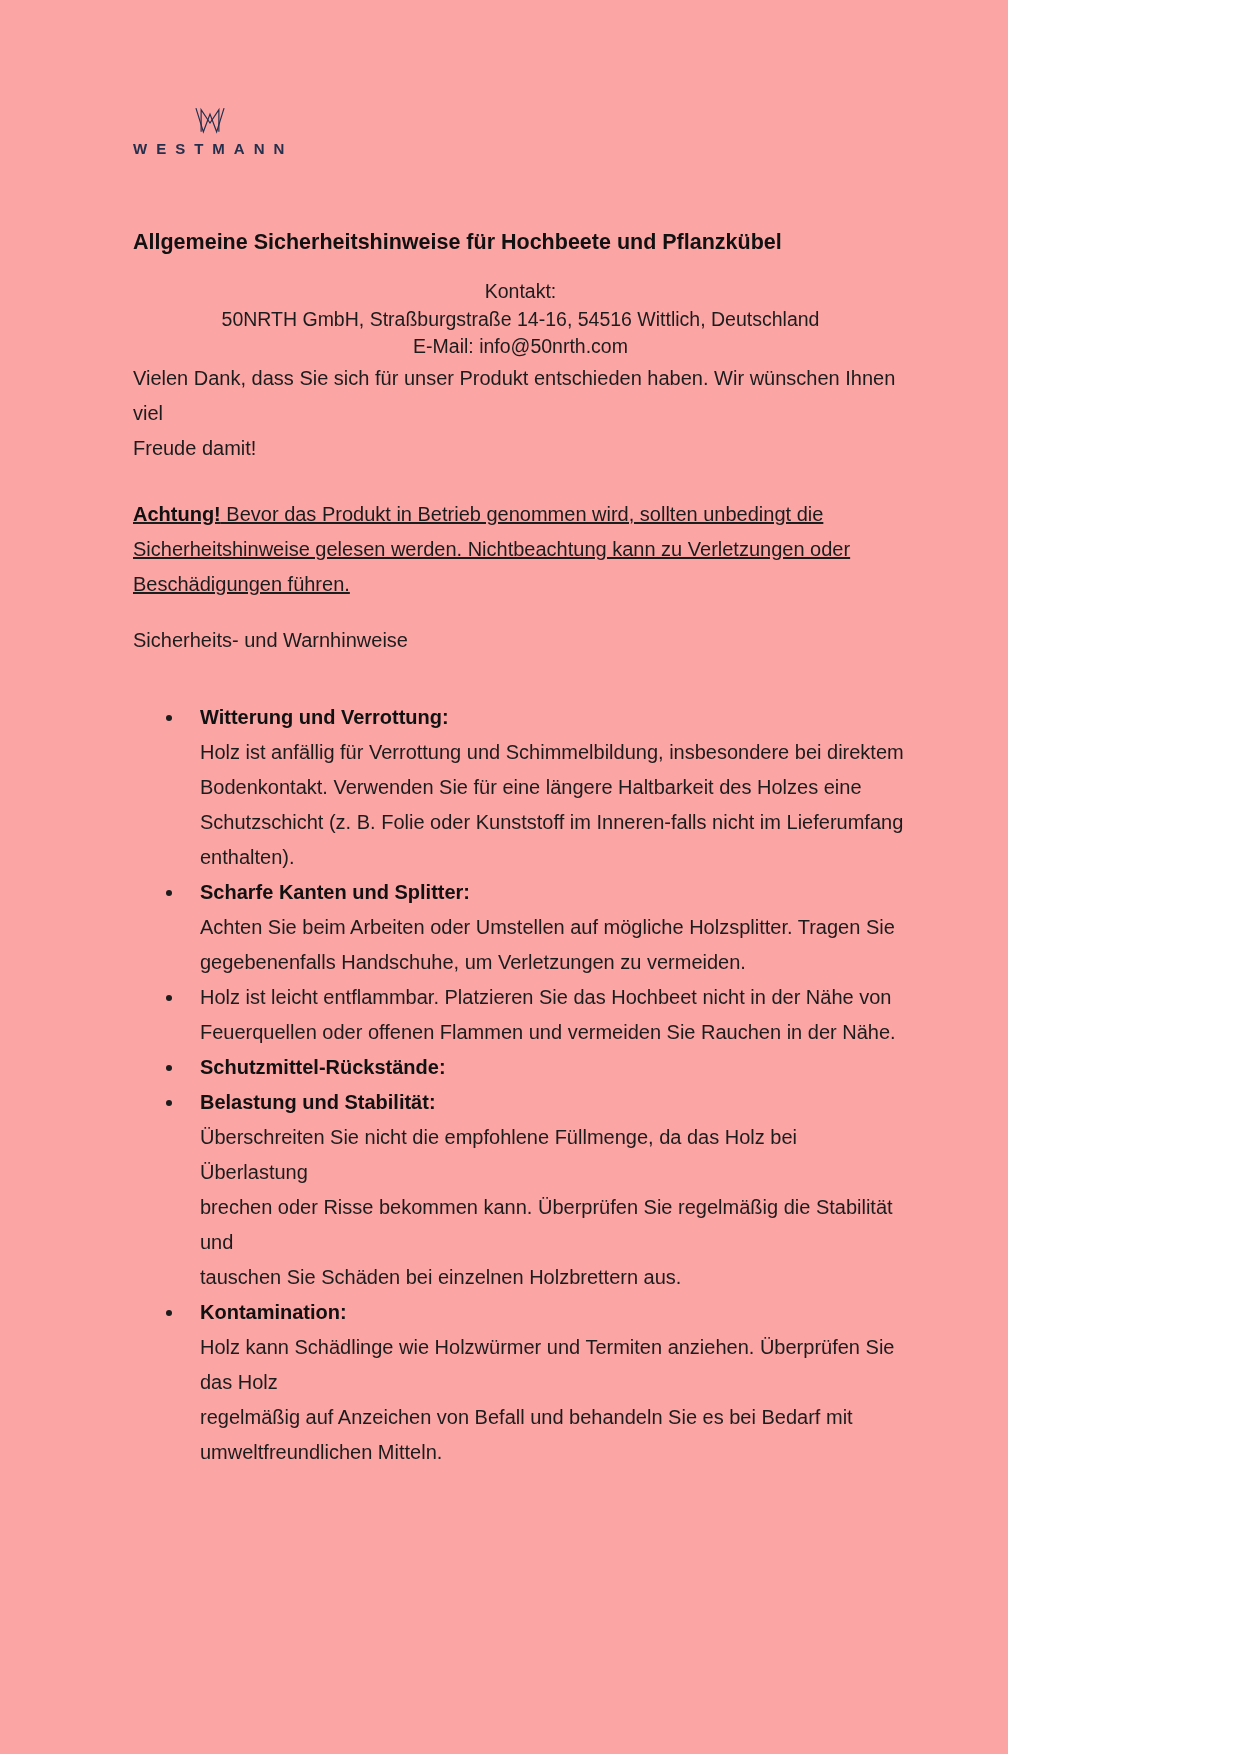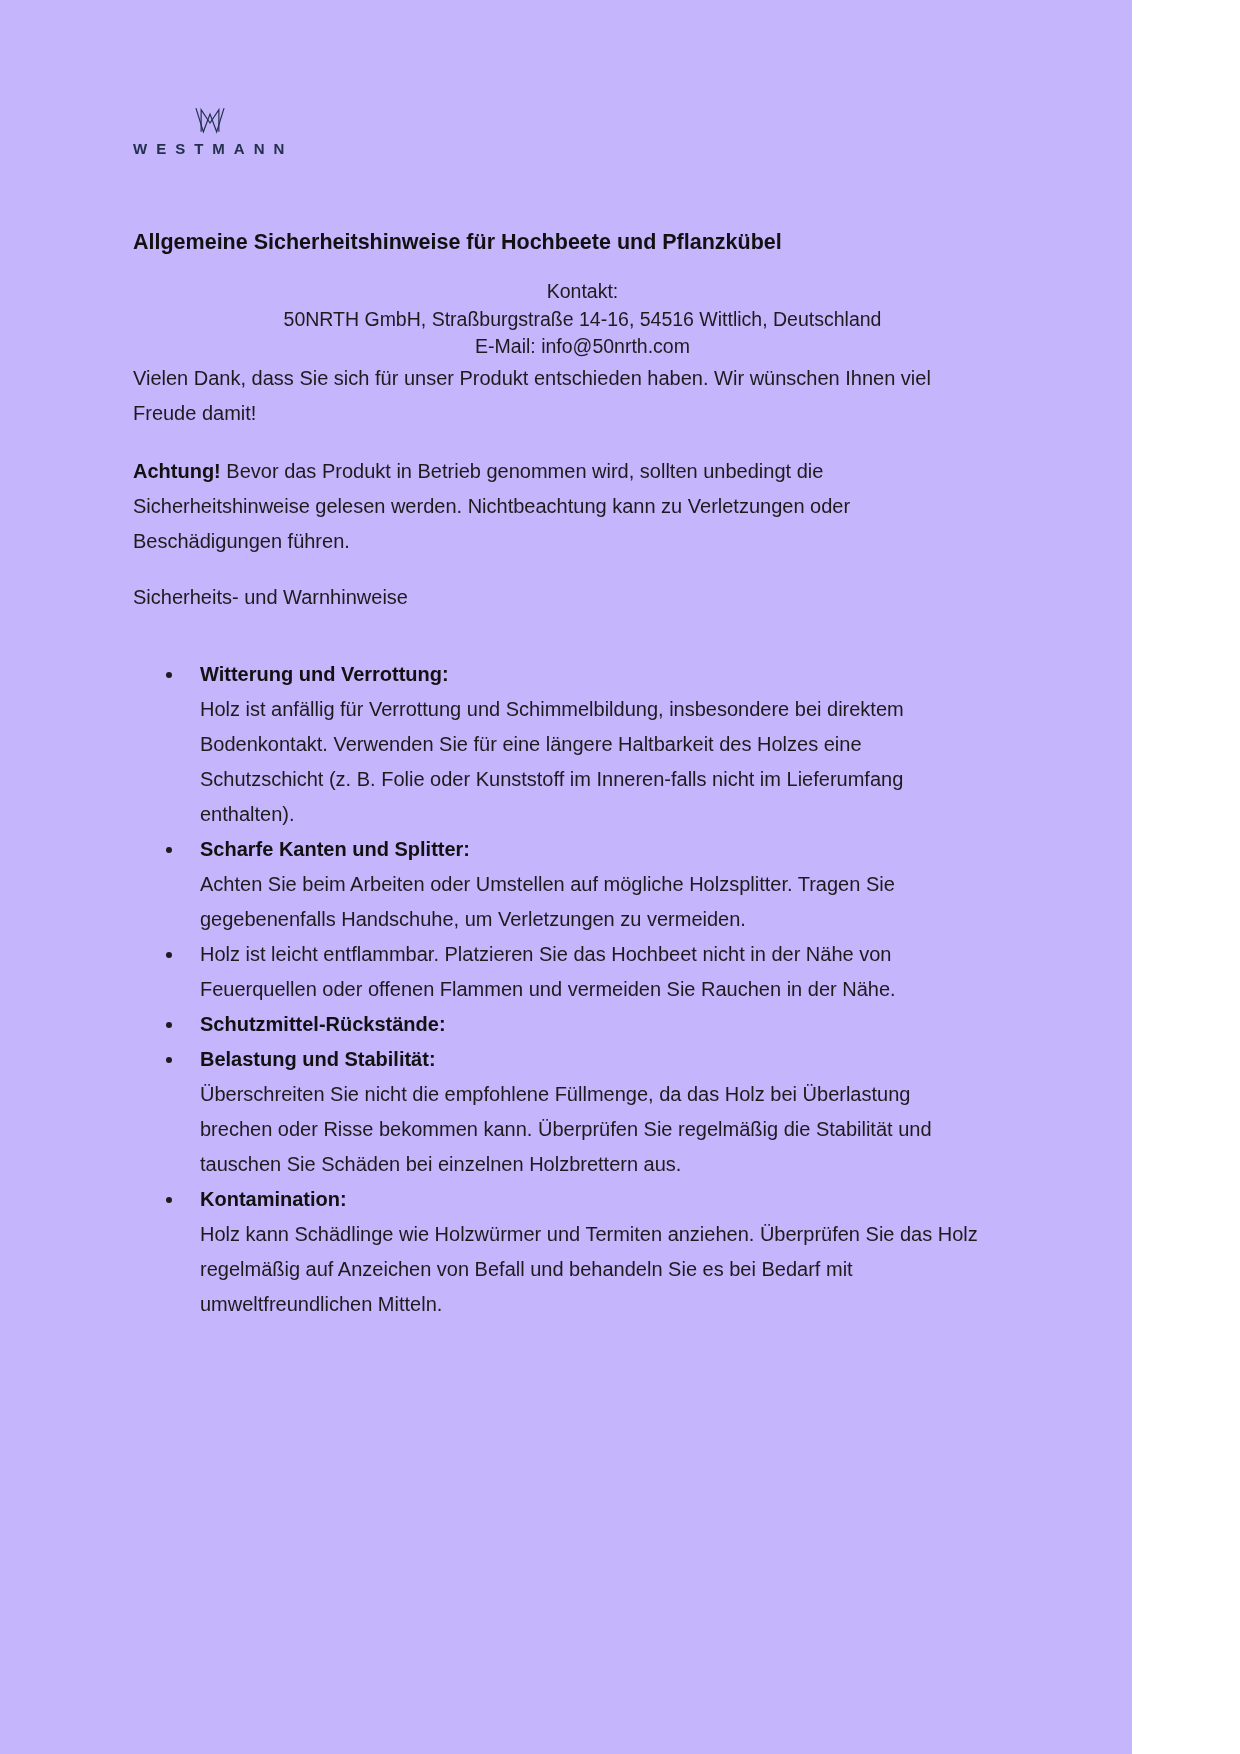--- a/index.html
+++ b/index.html
@@ -1,19 +1,19 @@
 <!DOCTYPE html>
 <html lang="de"><head>
 <meta charset="utf-8">
 <style>
   html,body{margin:0;padding:0;background:#ffffff;}
   .page{
     position:relative;
-    width:1132px;height:1754px;
-    background:#c4b5fd;
+    width:1008px;height:1754px;
+    background:#fca5a5;
     font-family:"Liberation Sans", sans-serif;
     color:#1c1c1c;
     overflow:hidden;
     box-sizing:border-box;
   }
   .content{padding:0 100px 0 133px;}
   
   .logo-block{padding-top:104px;width:160px;}
   .logo-mark{display:block;margin:0 0 4px 60px;width:34px;height:32px;}
   .logo-mark svg{display:block;}
@@ -27,21 +27,21 @@
     font-size:21.5px;font-weight:700;color:#111111;
     line-height:27px;
   }
   
   .contact{margin-top:22px;font-size:19.5px;line-height:27.5px;}
   .contact div{white-space:nowrap;text-align:center;}
   
   .para{margin:0;font-size:20px;line-height:35px;}
   .pre{white-space:pre-line;}
   .intro{}
-  .warning{margin-top:23px;}
+  .warning{margin-top:31px;text-decoration:underline;}
   .warning .w-label{font-weight:700;color:#111111;}
   .sect{margin-top:23px;}
   .sect-heading{font-size:20px;font-weight:700;color:#111111;line-height:31px;margin:0;}
   .sect-sub{font-size:20px;line-height:31px;margin:0;}
   
   ul.safety{list-style:none;margin:44px 0 0 0;padding:0;font-size:20px;line-height:35px;}
   ul.safety li{position:relative;padding-left:67px;margin:0;}
   ul.safety li .dot{
     position:absolute;left:33px;top:15px;
     width:6px;height:6px;border-radius:50%;background:#1c1c1c;

